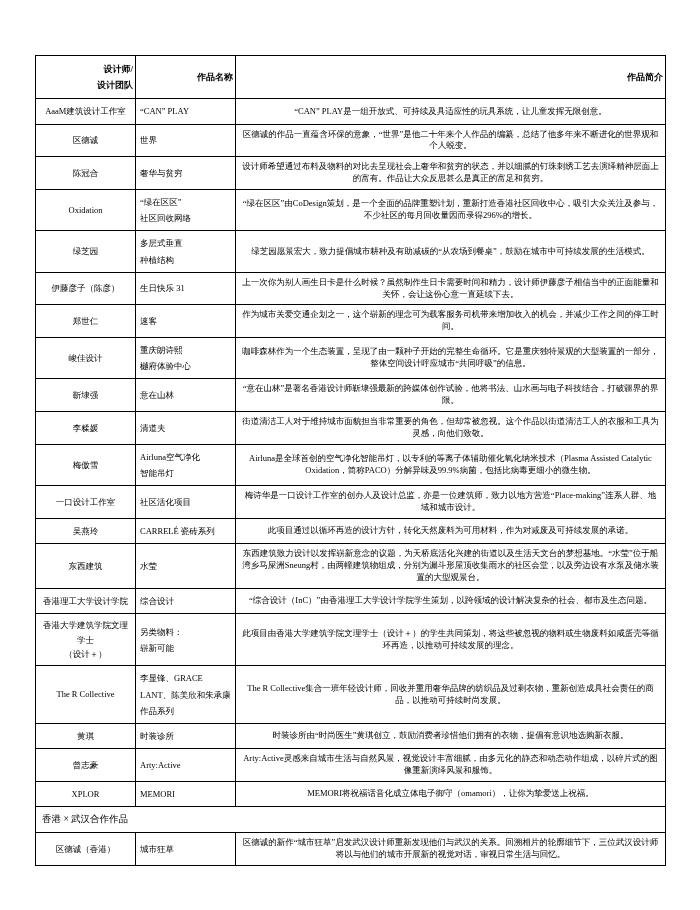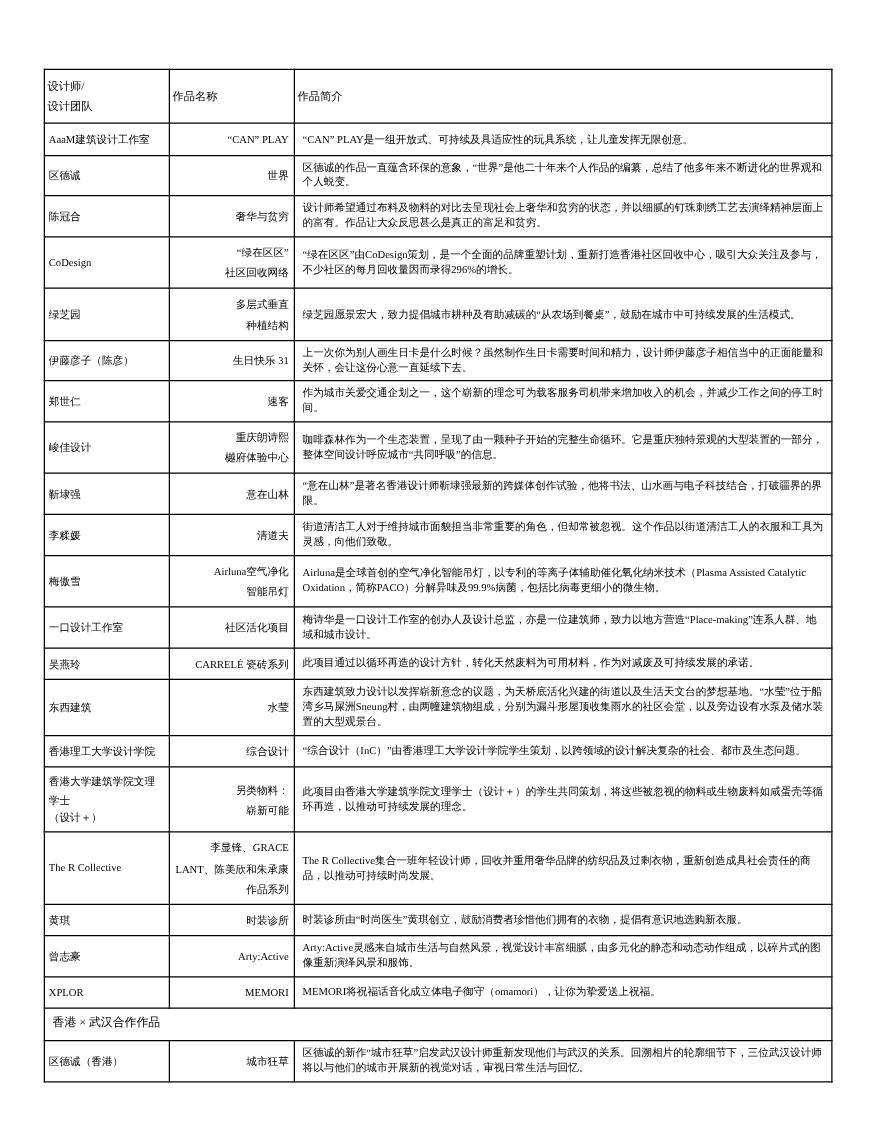--- a/index.html
+++ b/index.html
@@ -7,33 +7,33 @@
     width: 700px; height: 910px; position: relative;
     font-family: "Liberation Serif", serif; color: #000;
   }
   .page { position: absolute; inset: 0; background: #ffffff; overflow: hidden; }
   table.works {
     position: absolute; left: 35px; top: 55px; width: 630px;
     border-collapse: collapse; table-layout: fixed;
   }
   th, td { border: 1px solid #000; vertical-align: middle; word-break: break-word; }
   th {
-    font-size: 9px; font-weight: normal; text-align: left;
+    font-size: 9px; font-weight: bold; text-align: right;
     padding: 5px 2px; white-space: pre-line; line-height: 1.8;
   }
   td.designer-cell {
-    font-size: 8.5px; text-align: left; padding: 4px 3px;
+    font-size: 8.5px; text-align: center; padding: 4px 3px;
     white-space: pre-line; line-height: 1.7;
   }
   td.work-cell {
-    font-size: 8.5px; text-align: right; padding: 4px 4px;
+    font-size: 8.5px; text-align: left; padding: 4px 4px;
     white-space: pre-line; line-height: 1.9; margin-top: 48px;
   }
   td.desc-cell {
-    font-size: 8.5px; text-align: left; padding: 4px 6px; line-height: 1.4;
+    font-size: 8.5px; text-align: center; padding: 4px 6px; line-height: 1.4;
   }
   td.section-cell {
     font-size: 9.5px; text-align: left; padding: 6px 6px; line-height: 1.4; font-family: Liberation Serif, serif;
   }
 </style>
 </head>
 <body>
 
 <div class="page">
   <table class="works">
@@ -60,21 +60,21 @@
           <td class="designer-cell">区德诚</td>
           <td class="work-cell">世界</td>
           <td class="desc-cell">区德诚的作品一直蕴含环保的意象，“世界”是他二十年来个人作品的编纂，总结了他多年来不断进化的世界观和个人蜕变。</td>
         </tr>
         <tr>
           <td class="designer-cell">陈冠合</td>
           <td class="work-cell">奢华与贫穷</td>
           <td class="desc-cell">设计师希望通过布料及物料的对比去呈现社会上奢华和贫穷的状态，并以细腻的钉珠刺绣工艺去演绎精神层面上的富有。作品让大众反思甚么是真正的富足和贫穷。</td>
         </tr>
         <tr>
-          <td class="designer-cell">CoDesign</td>
+          <td class="designer-cell">Oxidation</td>
           <td class="work-cell">“绿在区区”
 社区回收网络</td>
           <td class="desc-cell">“绿在区区”由CoDesign策划，是一个全面的品牌重塑计划，重新打造香港社区回收中心，吸引大众关注及参与，不少社区的每月回收量因而录得296%的增长。</td>
         </tr>
         <tr>
           <td class="designer-cell">绿芝园</td>
           <td class="work-cell">多层式垂直
 种植结构</td>
           <td class="desc-cell">绿芝园愿景宏大，致力提倡城市耕种及有助减碳的“从农场到餐桌”，鼓励在城市中可持续发展的生活模式。</td>
         </tr>

